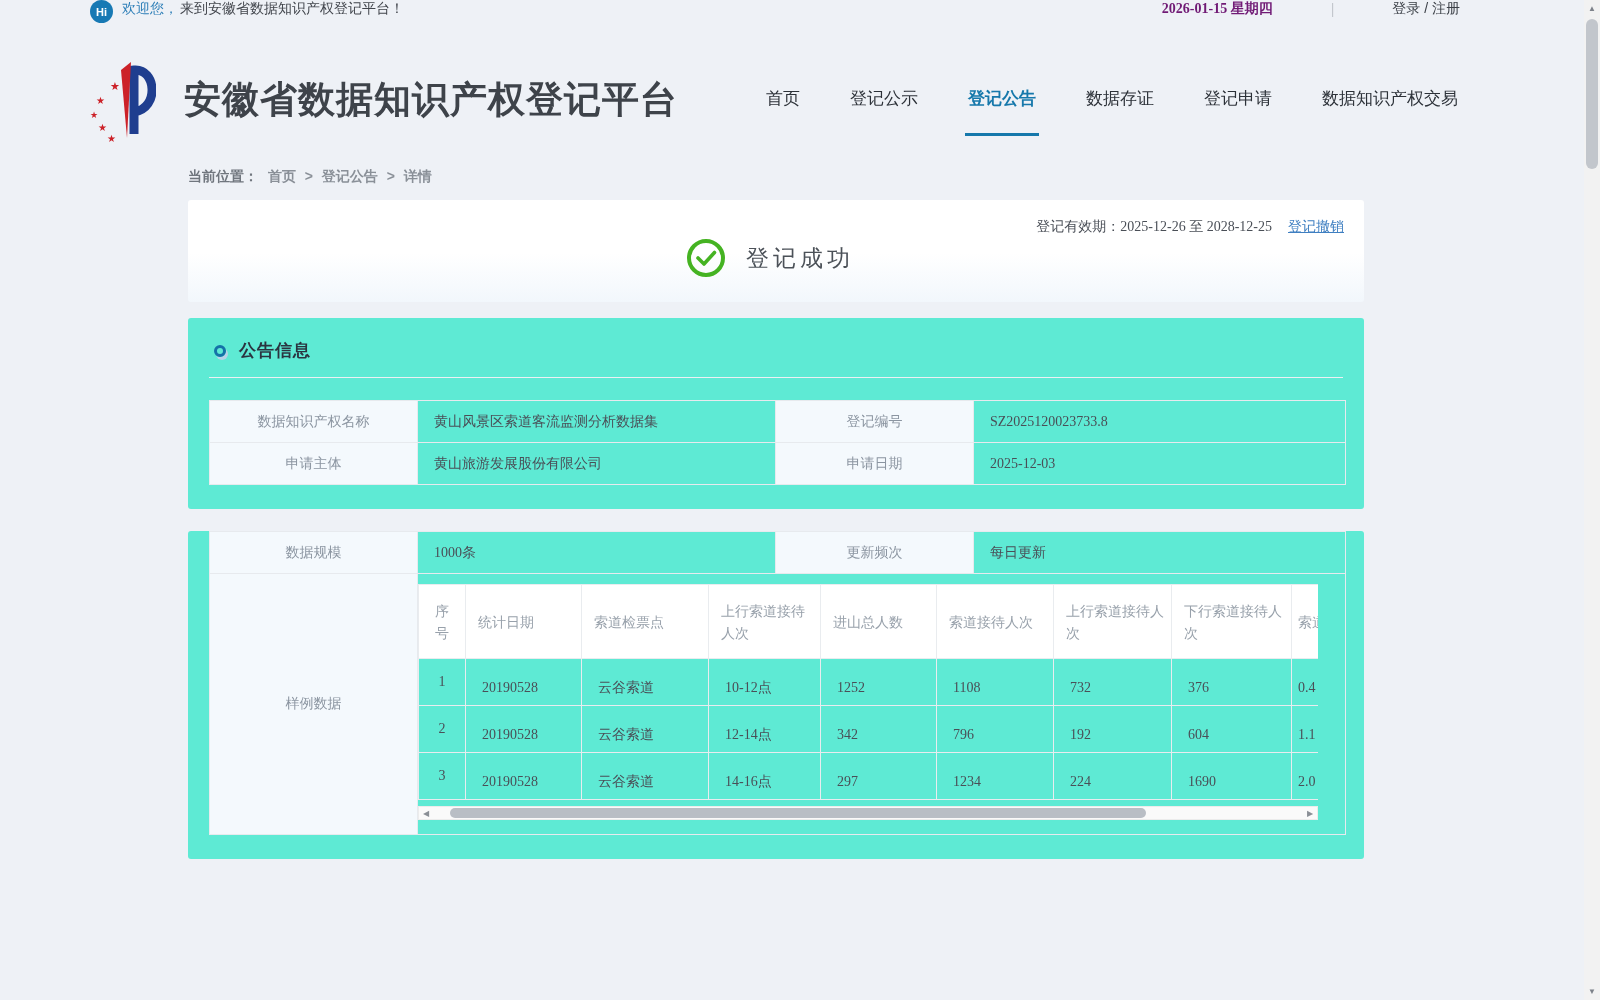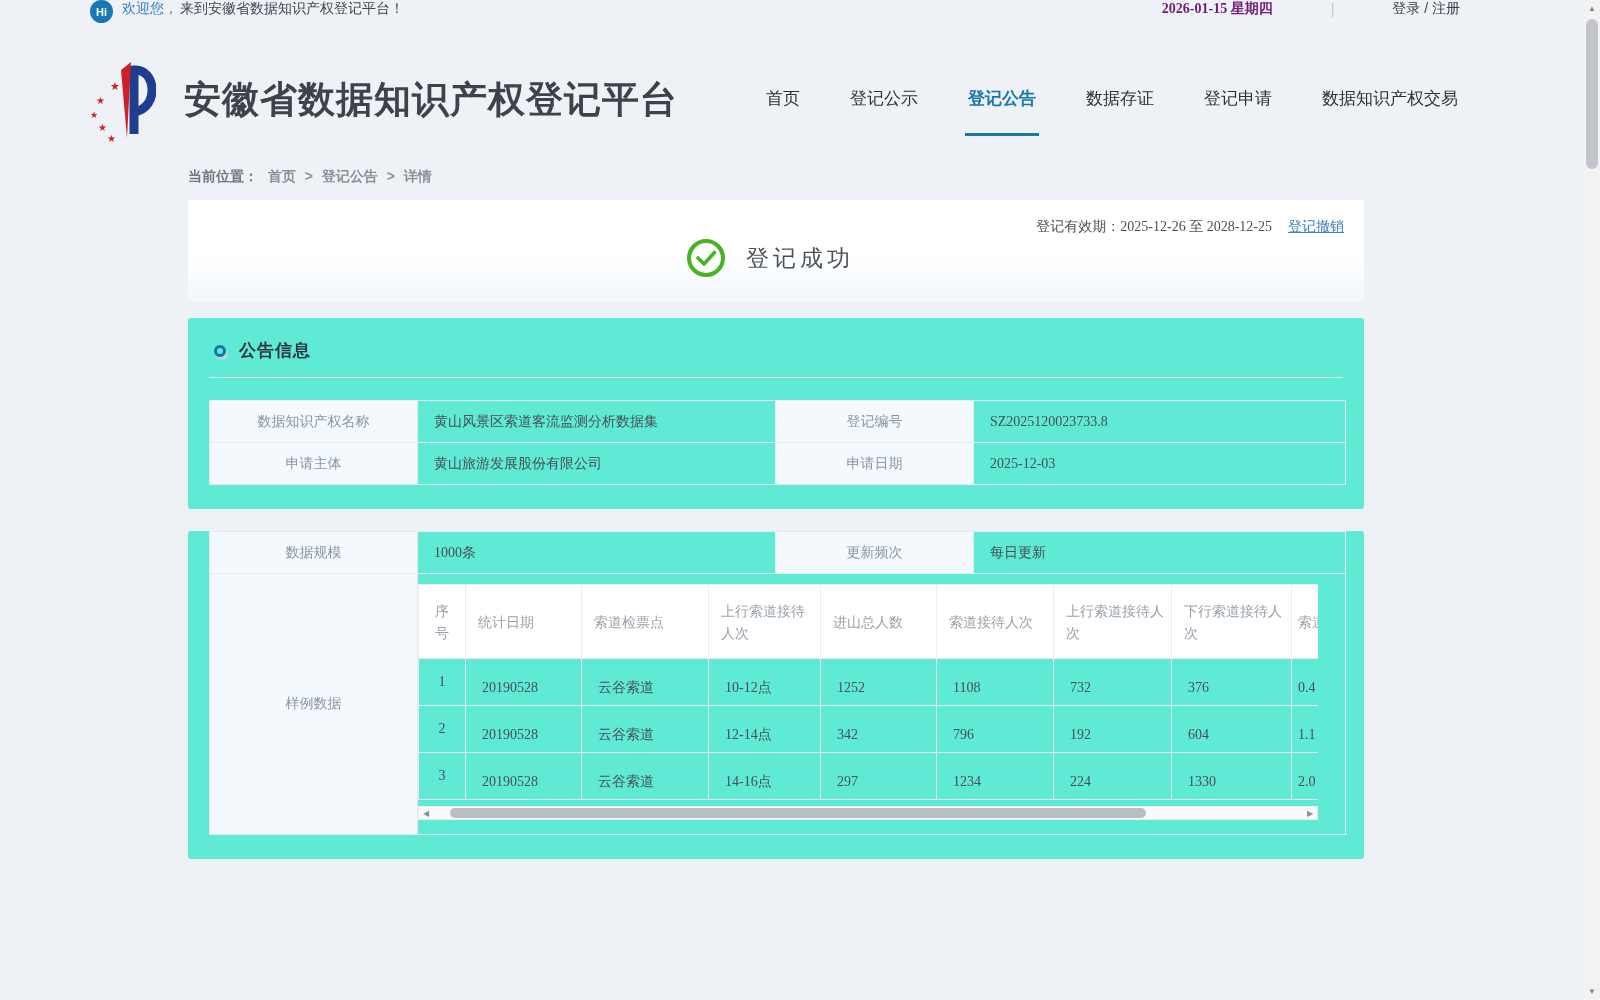--- a/index.html
+++ b/index.html
@@ -245,21 +245,21 @@
                 <td class="serif">1.1</td>
               </tr>
               <tr>
                 <td class="serif">3</td>
                 <td class="serif">20190528</td>
                 <td>云谷索道</td>
                 <td class="serif">14-16点</td>
                 <td class="serif">297</td>
                 <td class="serif">1234</td>
                 <td class="serif">224</td>
-                <td class="serif">1330</td>
+                <td class="serif">1690</td>
                 <td class="serif">2.0</td>
               </tr>
             </tbody>
                 </table>
           </div>
           <div class="hscrollbar">
             <span class="hscroll-arrow">◀</span>
             <span class="hscroll-track">
               <span class="hscroll-thumb"></span>
             </span>

